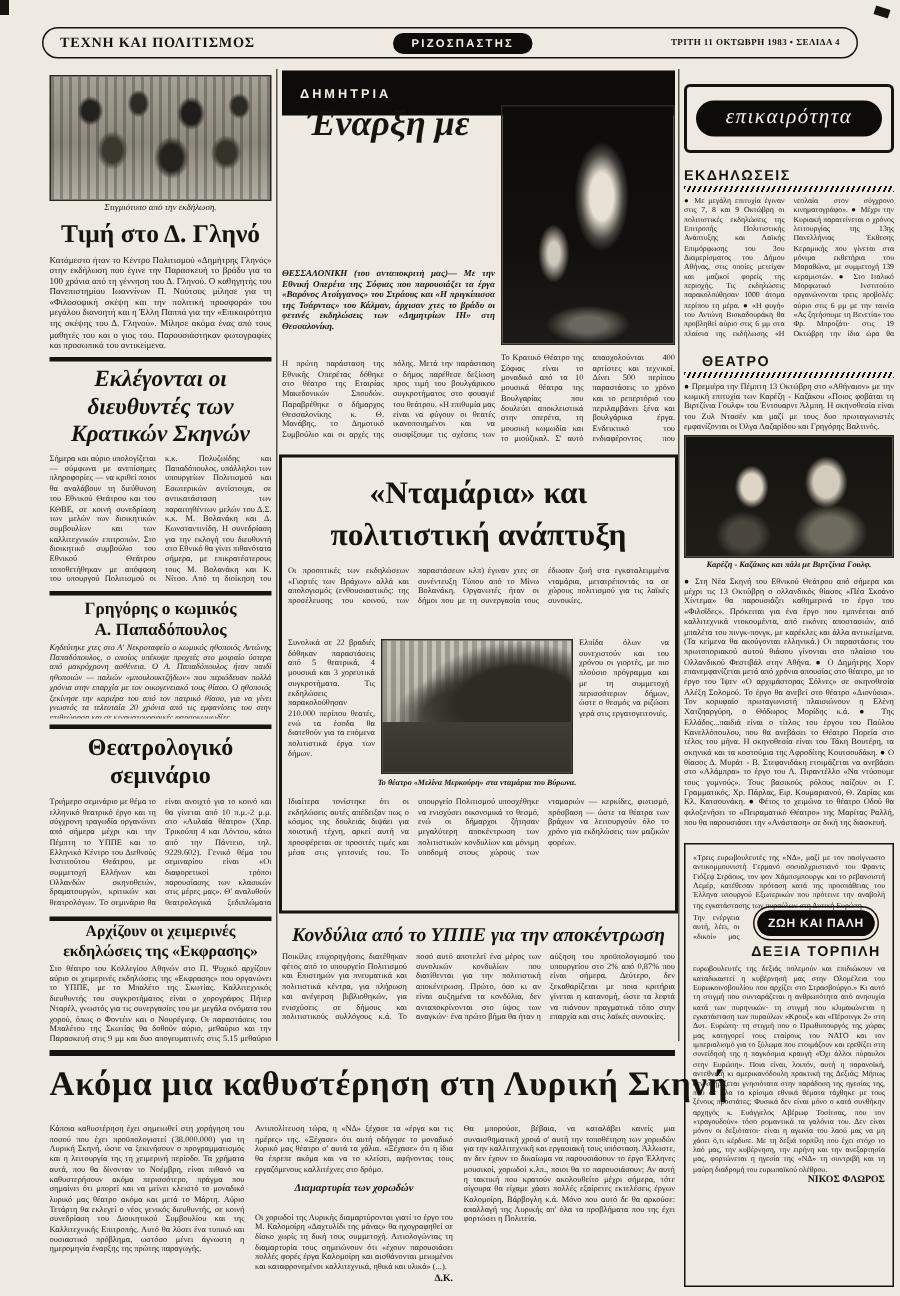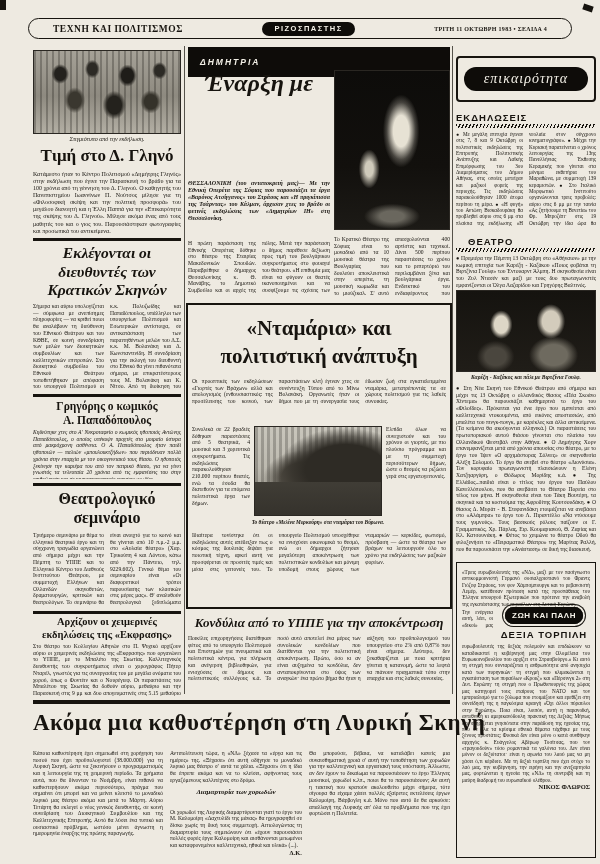--- a/index.html
+++ b/index.html
@@ -3,21 +3,21 @@
 <meta charset="utf-8">
 <style>
   html,body{margin:0;padding:0;background:#cfccc4;}
   #page{position:relative;width:600px;height:864px;background:#eeeae1;overflow:hidden;
         font-family:"Liberation Serif","DejaVu Serif",serif;color:#17140f;}
   [data-name]{box-sizing:border-box;}
   .abs{position:absolute;}
   
   .masthead-strip{top:18px;left:28px;width:544px;height:21px;border:1.5px solid #17140f;
     border-radius:11px;display:flex;align-items:center;justify-content:space-between;
-    padding:0 24px;background:#eeeae1;}
+    padding:0 11px;background:#eeeae1;}
   .section-label{font-weight:bold;font-size:9.5px;letter-spacing:.5px;}
   .paper-pill{background:#0e0c09;color:#f4f1e8;font-family:"Liberation Sans",sans-serif;
     font-weight:bold;font-size:7.5px;letter-spacing:1.5px;padding:2.5px 12px;border-radius:9px;}
   .date-label{font-weight:bold;font-size:6px;letter-spacing:.3px;}
   
   .tinytext{font-size:6px;line-height:1.18;text-align:justify;overflow:hidden;}
   .tiny2{font-size:5.6px;line-height:1.2;text-align:justify;overflow:hidden;}
   .cols2{columns:2;column-gap:6px;}
   .cols3{columns:3;column-gap:6px;}
   .thickrule{height:3px;background:#17140f;}
@@ -115,21 +115,21 @@
   </div>
   <div class="abs tiny2 cols2" style="left:33px;top:532px;width:148px;height:76px;" data-name="seminar-body">Τριήμερο σεμινάριο με θέμα το ελληνικό θεατρικό έργο και τη σύγχρονη τραγωδία οργανώνει από σήμερα μέχρι και την Πέμπτη το ΥΠΠΕ και το Ελληνικό Κέντρο του Διεθνούς Ινστιτούτου Θεάτρου, με συμμετοχή Ελλήνων και Ολλανδών σκηνοθετών, δραματουργών, κριτικών και θεατρολόγων. Το σεμινάριο θα είναι ανοιχτό για το κοινό και θα γίνεται από 10 π.μ.-2 μ.μ. στο «Αυλαία θέατρο» (Χαρ. Τρικούπη 4 και Λόντου, κάτω από την Πάντειο, τηλ. 9229.602). Γενικό θέμα του σεμιναρίου είναι «Οι διαφορετικοί τρόποι παρουσίασης των κλασικών στις μέρες μας». Θ' αναλυθούν θεατρολογικά ξεδιπλώματα στους «Πέρσες» και την «Ορέστεια» του Αισχύλου, η σκηνική όψη στον «Ριχάρδο Γ'» και τον «Έμπορο της Βενετίας» του Σαίξπηρ και στον «Μαγικό αυλό» του Μότσαρτ.</div>
 
   <div class="abs thickrule" style="left:33px;top:611px;width:148px;" data-name="rule"></div>
   <div class="abs headline-serif" style="left:33px;top:616px;width:148px;font-size:10.5px;" data-name="ekfrasi-title">
     <div data-name="ekfrasi-title-line">Αρχίζουν οι χειμερινές</div>
     <div data-name="ekfrasi-title-line">εκδηλώσεις της «Εκφρασης»</div>
   </div>
   <div class="abs tiny2" style="left:33px;top:643px;width:148px;height:53px;" data-name="ekfrasi-body">Στο θέατρο του Κολλεγίου Αθηνών στο Π. Ψυχικό αρχίζουν αύριο οι χειμερινές εκδηλώσεις της «Εκφρασης» που οργανώνει το ΥΠΠΕ, με το Μπαλέτο της Σκωτίας. Καλλιτεχνικός διευθυντής του συγκροτήματος είναι ο χορογράφος Πήτερ Νταρέλ, γνωστός για τις συνεργασίες του με μεγάλα ονόματα του χορού, όπως ο Φοντέιν και ο Νουρέγιεφ. Οι παραστάσεις του Μπαλέτου της Σκωτίας θα δοθούν αύριο, μεθαύριο και την Παρασκευή στις 9 μμ και δυο απογευματινές στις 5.15 μεθαύριο και την Παρασκευή. Εισιτήρια διατίθενται στο Βρετανικό Συμβούλιο, το Φιλολογικό Αθηνών (Σταδίου 4) και το Ταμείο του θεάτρου του Κολλεγίου.</div>
 
-  <div class="abs banner" style="left:188px;top:47px;width:262px;height:30px;font-style:italic;" data-name="dimitria-banner">ΔΗΜΗΤΡΙΑ</div>
+  <div class="abs banner" style="left:188px;top:47px;width:262px;height:30px;" data-name="dimitria-banner">ΔΗΜΗΤΡΙΑ</div>
 
   <div class="abs" style="left:188px;top:66px;width:142px;font-size:24px;font-weight:bold;font-style:italic;line-height:1.45;text-align:center;" data-name="operetta-title">
     <div data-name="operetta-title-line">Έναρξη με</div>
   </div>
   <div class="abs photo photo-stage" style="left:334px;top:70px;width:116px;height:160px;" data-name="operetta-stage-photo"></div>
 
   <div class="abs tinytext" style="left:188px;top:180px;width:142px;height:56px;font-weight:bold;font-style:italic;" data-name="operetta-lead">ΘΕΣΣΑΛΟΝΙΚΗ (του ανταποκριτή μας)— Με την Εθνική Οπερέτα της Σόφιας που παρουσιάζει τα έργα «Βαρόνος Ατσίγγανος» του Στράους και «Η πριγκίπισσα της Τσάρντας» του Κάλμαν, άρχισαν χτες το βράδυ οι φετινές εκδηλώσεις των «Δημητρίων ΙΗ» στη Θεσσαλονίκη.</div>
   <div class="abs tiny2 cols2" style="left:188px;top:240px;width:142px;height:58px;" data-name="operetta-body-left">Η πρώτη παράσταση της Εθνικής Οπερέτας δόθηκε στο θέατρο της Εταιρίας Μακεδονικών Σπουδών. Παραβρέθηκε ο δήμαρχος Θεσσαλονίκης κ. Θ. Μανάβης, το Δημοτικό Συμβούλιο και οι αρχές της πόλης. Μετά την παράσταση ο δήμος παρέθεσε δεξίωση προς τιμή του βουλγάρικου συγκροτήματος στο φουαγιέ του θεάτρου. «Η επιθυμία μας είναι να φύγουν οι θεατές ικανοποιημένοι και να συσφίξουμε τις σχέσεις των δύο λαών», είπε ο διευθυντής της οπερέτας.</div>
   <div class="abs tiny2 cols2" style="left:334px;top:236px;width:116px;height:62px;" data-name="operetta-body-right">Το Κρατικό Θέατρο της Σόφιας είναι το μοναδικό από τα 10 μουσικά θέατρα της Βουλγαρίας που δουλεύει αποκλειστικά στην οπερέτα, τη μουσική κωμωδία και το μιούζικαλ. Σ' αυτό απασχολούνται 400 αρτίστες και τεχνικοί. Δίνει 500 περίπου παραστάσεις το χρόνο και το ρεπερτόριό του περιλαμβάνει ξένα και βουλγάρικα έργα. Ενδεικτικό του ενδιαφέροντος που δείχνει το βουλγάρικο κράτος για την προώθηση της τέχνης είναι και το γεγονός ότι ενώ το κόστος του εισιτηρίου ανέρχεται σε 9,80 λέβα, το ακριβότερο εισιτήριο κοστίζει μόνο 3 λέβα και για τους μαθητές 0,80 λέβα.</div>
 

